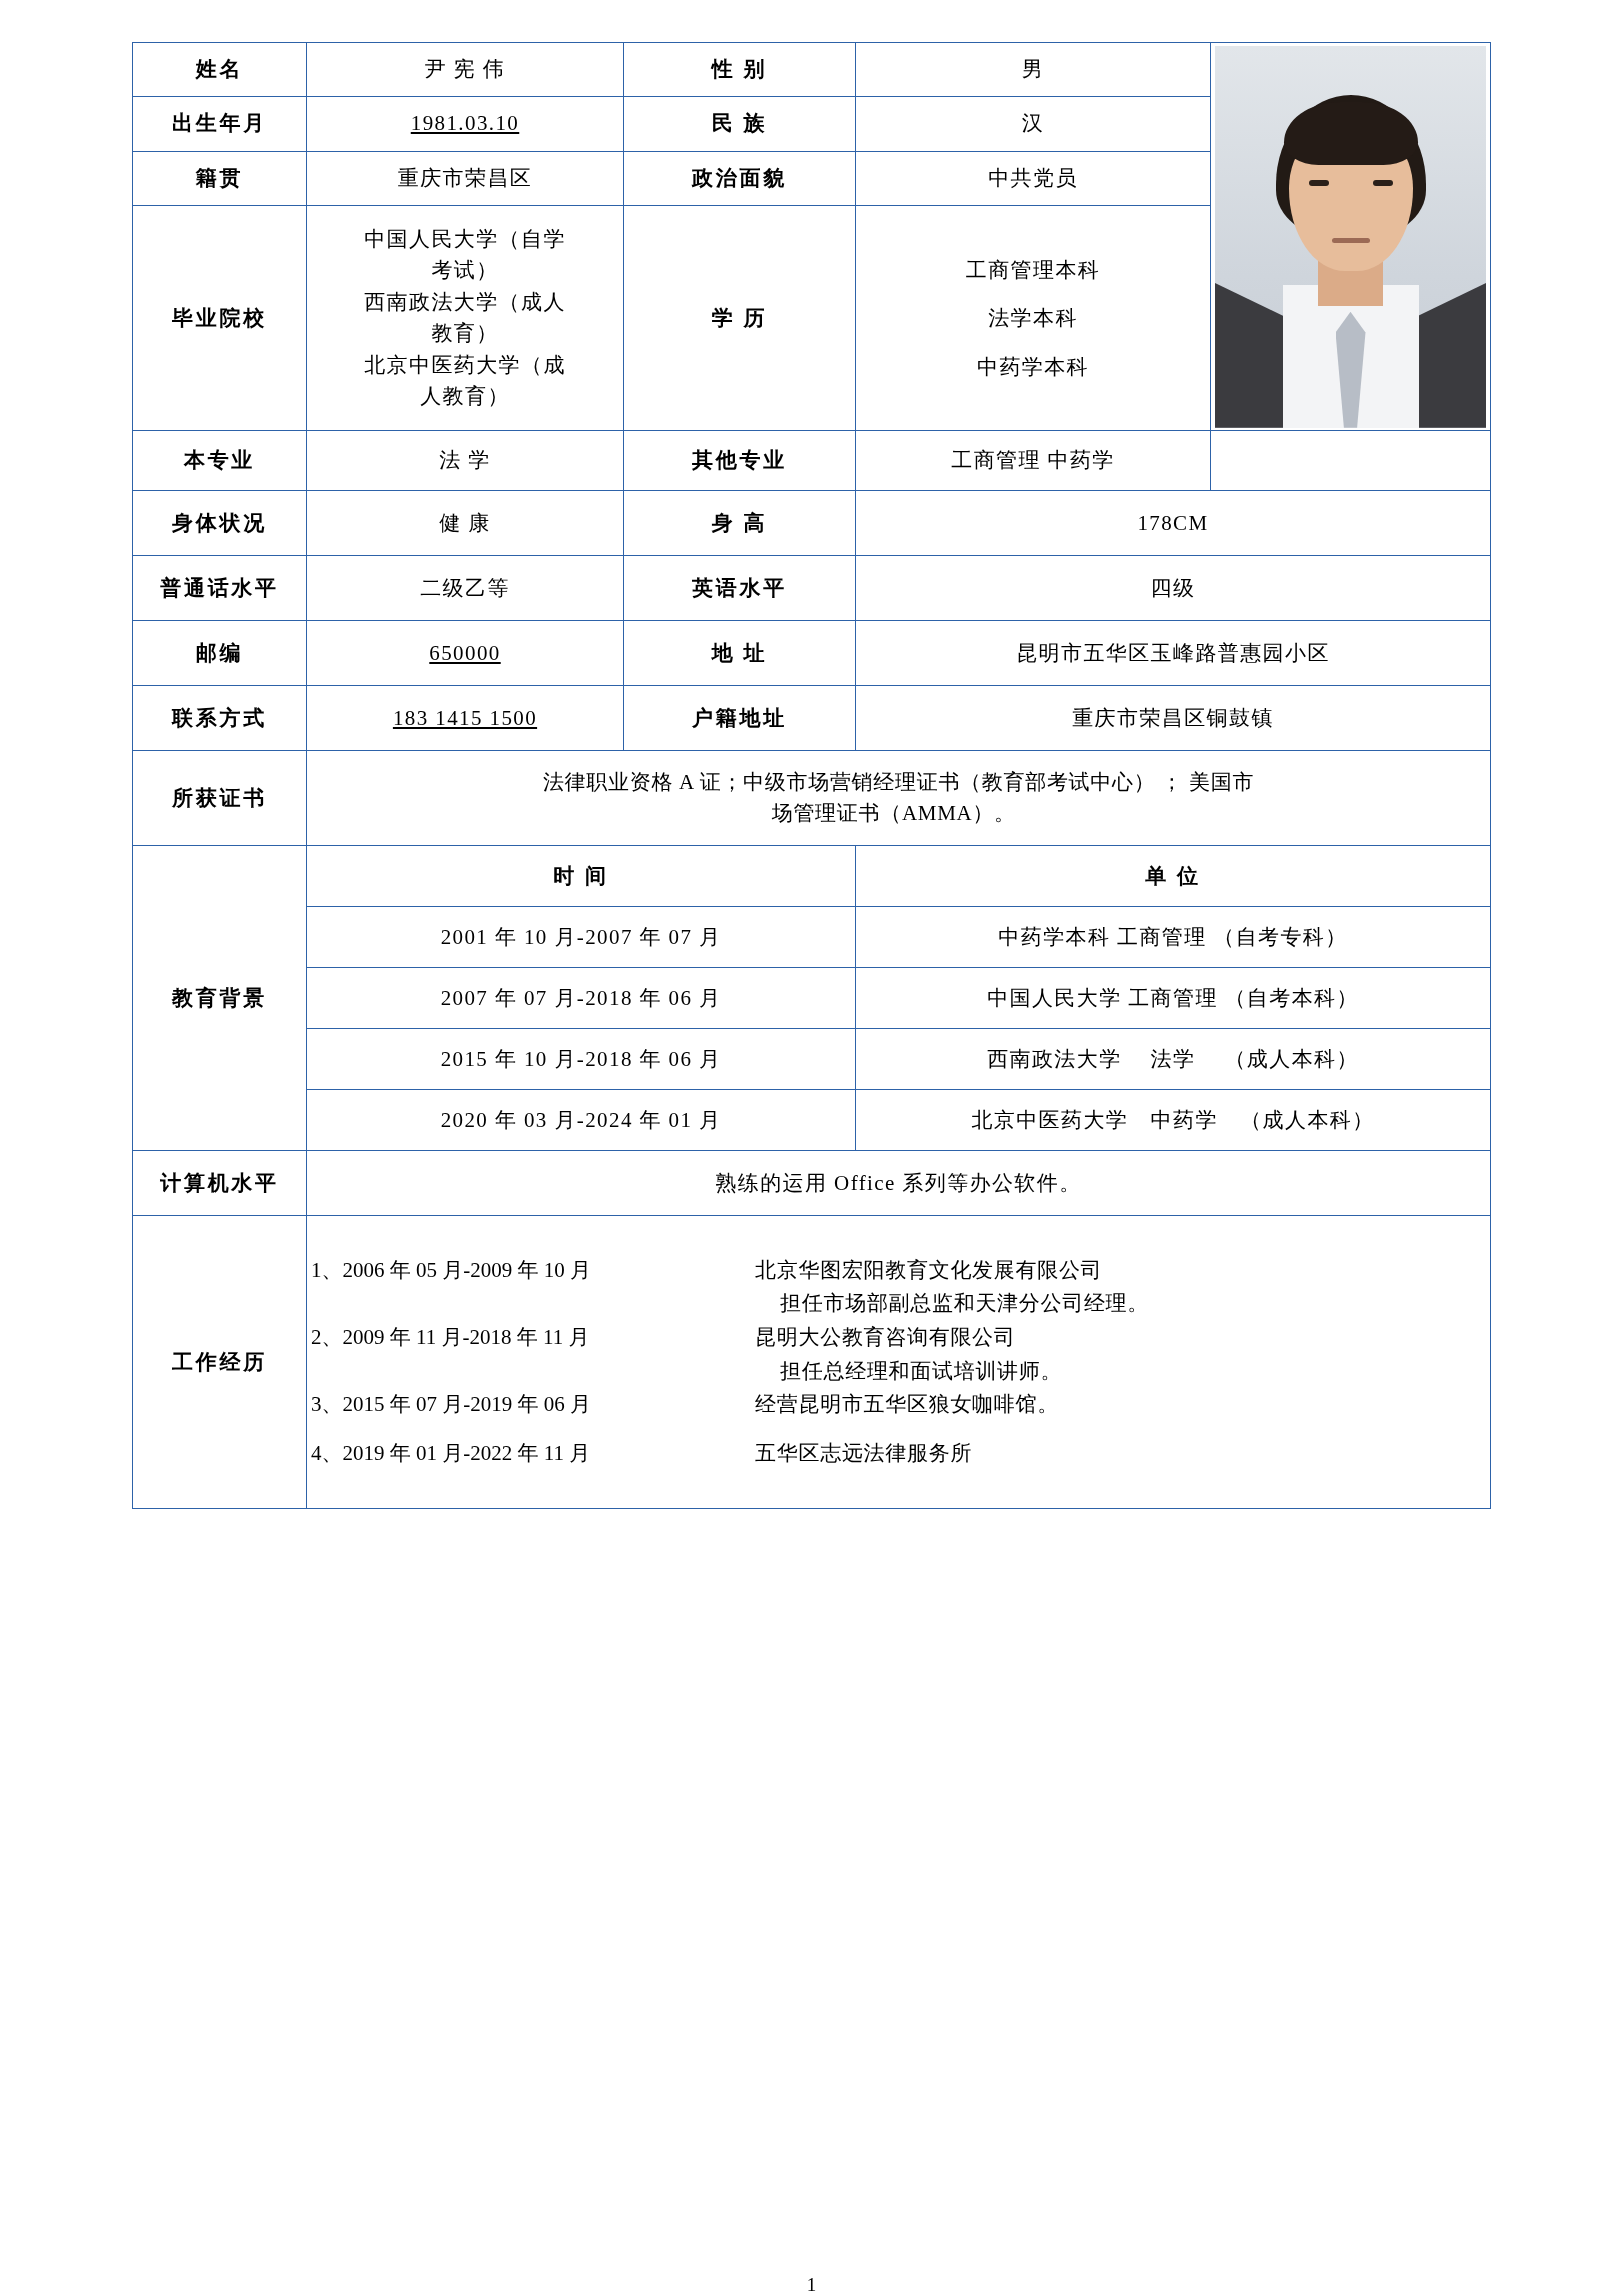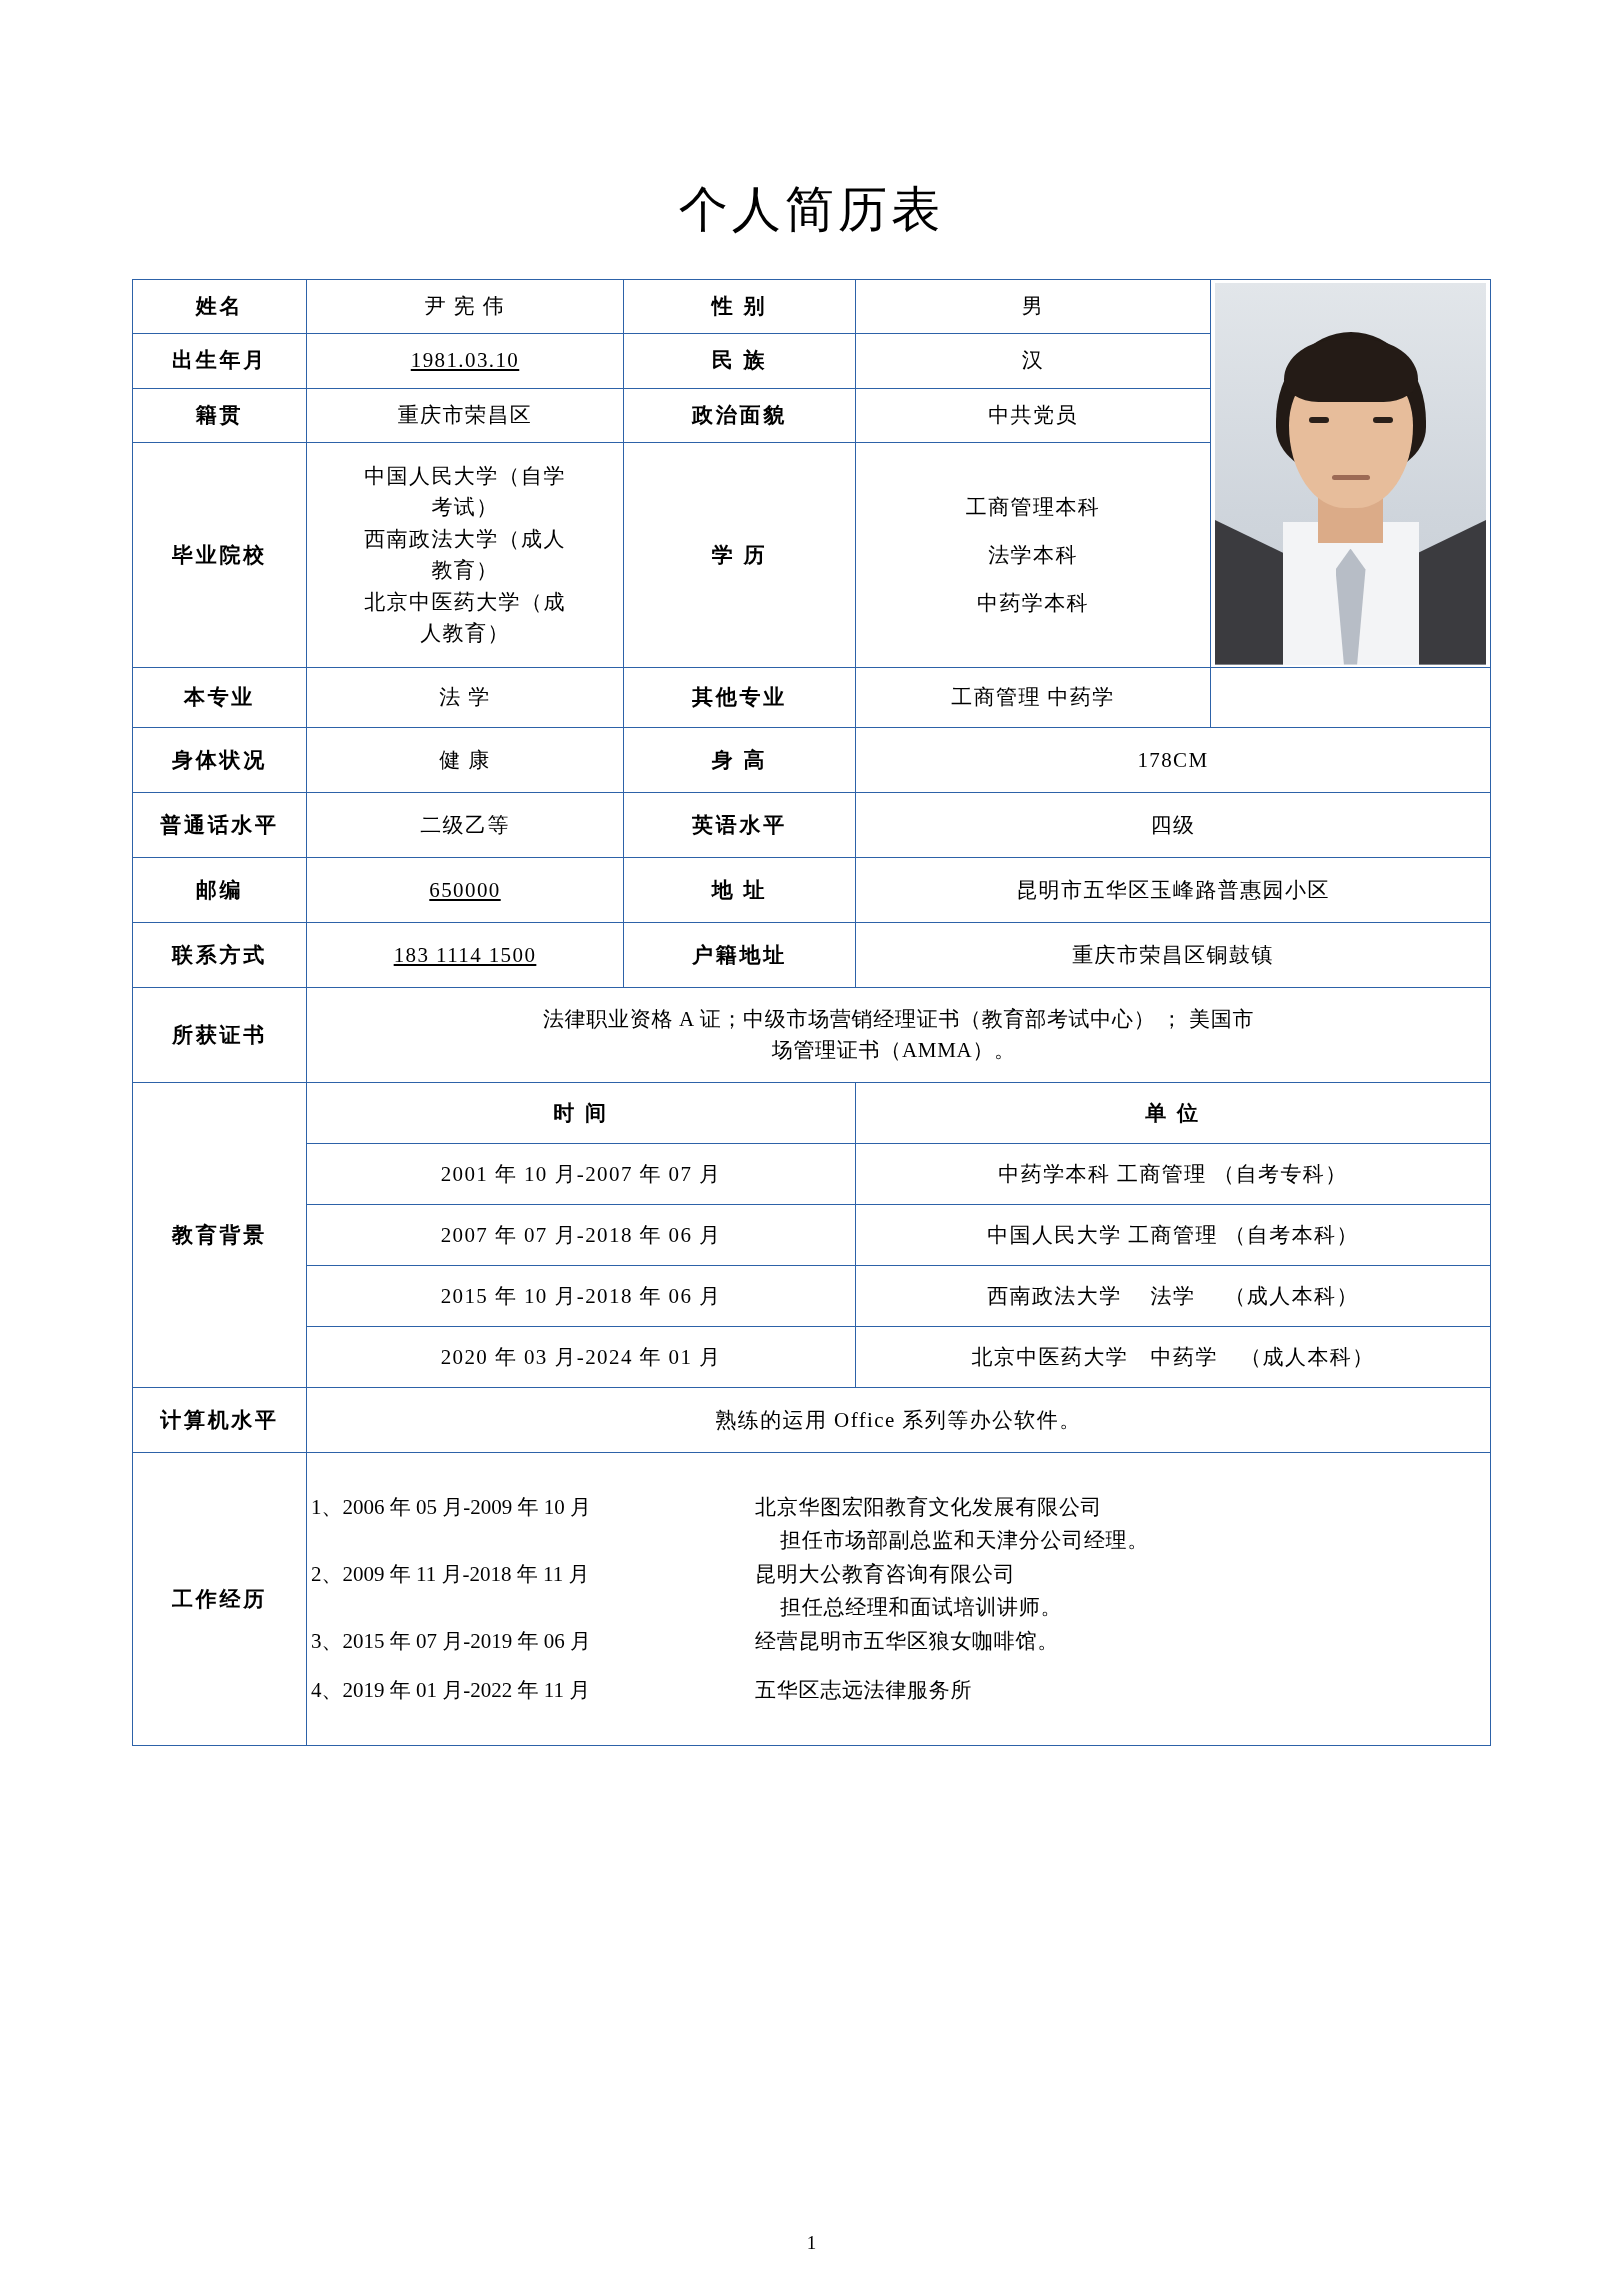--- a/index.html
+++ b/index.html
@@ -232,21 +232,20 @@
   }
   .edu-head {
     letter-spacing: 6.8px;
   }
 </style>
 </head>
 <body>
 
 <div class="page">
 
-  <h1 class="title">个人简历表</h1>
 
   <table class="resume">
     <colgroup>
       <col style="width:174px">
       <col style="width:317px">
       <col style="width:232px">
       <col style="width:355px">
       <col style="width:280px">
     </colgroup>
     <tbody>
@@ -330,21 +329,21 @@
 
       <tr style="height:65px">
         <td class="lbl">邮编</td>
         <td class="val mono">650000</td>
         <td class="lbl">地 址</td>
         <td class="val" colspan="2">昆明市五华区玉峰路普惠园小区</td>
       </tr>
 
       <tr style="height:65px">
         <td class="lbl">联系方式</td>
-        <td class="val mono">183 1114 1500</td>
+        <td class="val mono">183 1415 1500</td>
         <td class="lbl">户籍地址</td>
         <td class="val" colspan="2">重庆市荣昌区铜鼓镇</td>
       </tr>
 
       <tr style="height:95px">
         <td class="lbl">所获证书</td>
         <td class="cert-text" colspan="4">
           <span>法律职业资格 A 证；中级市场营销经理证书（教育部考试中心） ； 美国市</span>
           <span class="l2">场管理证书（AMMA）。</span>
         </td>

